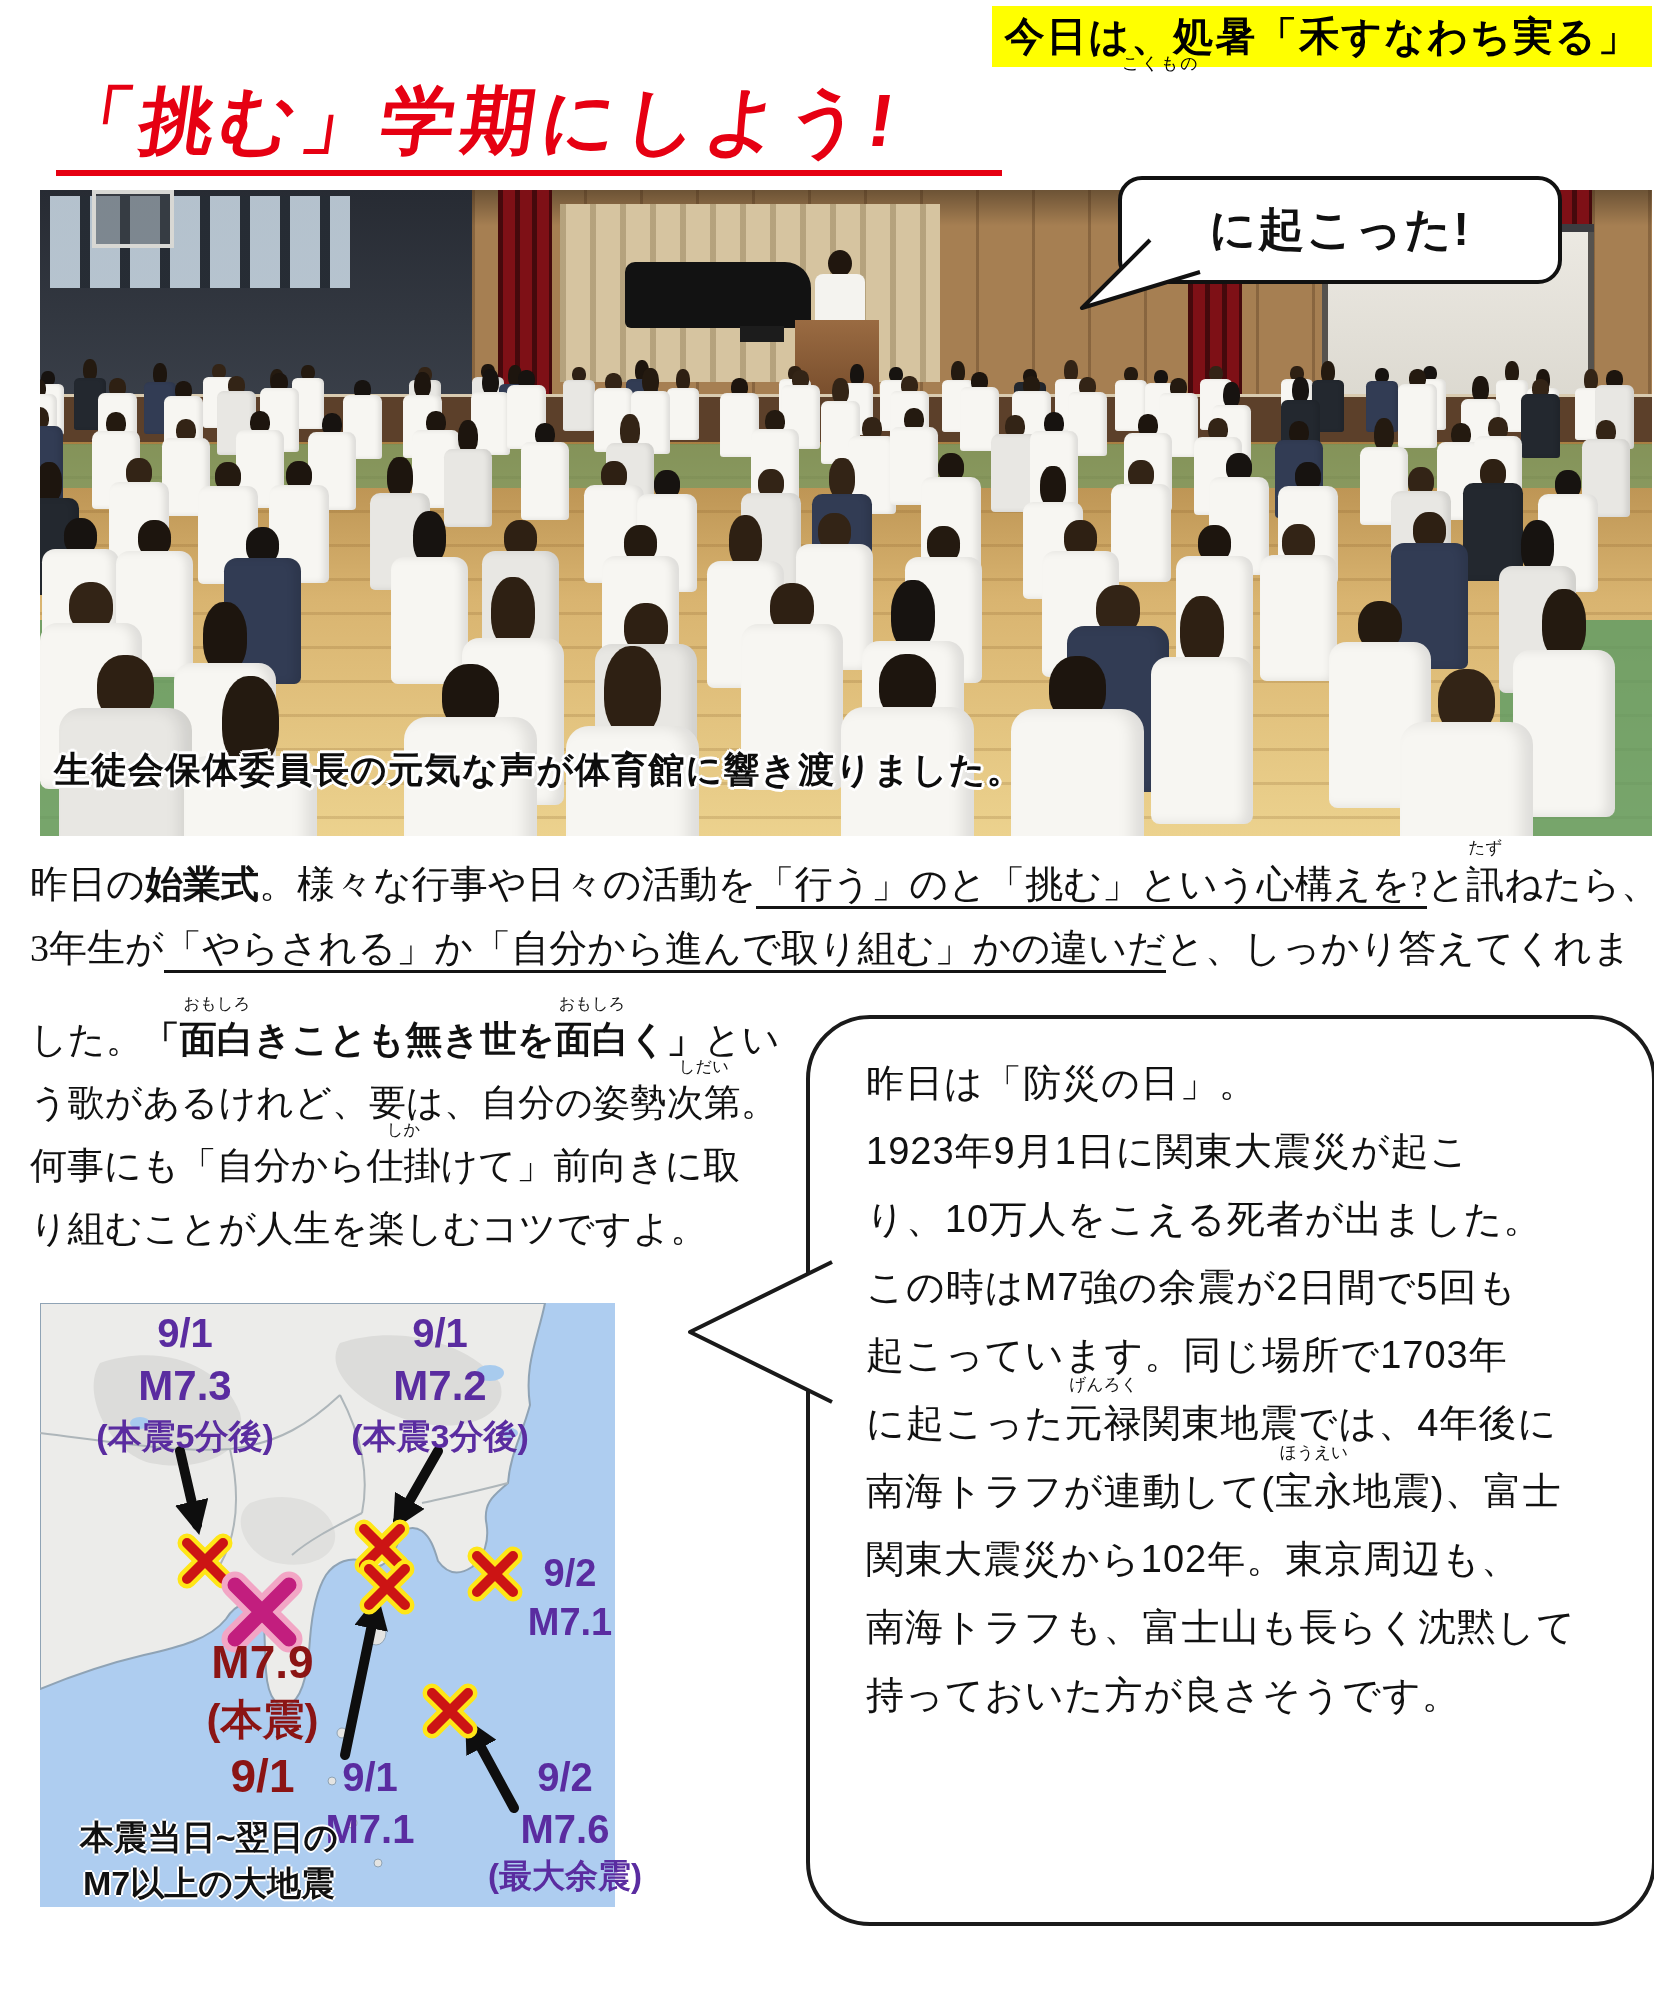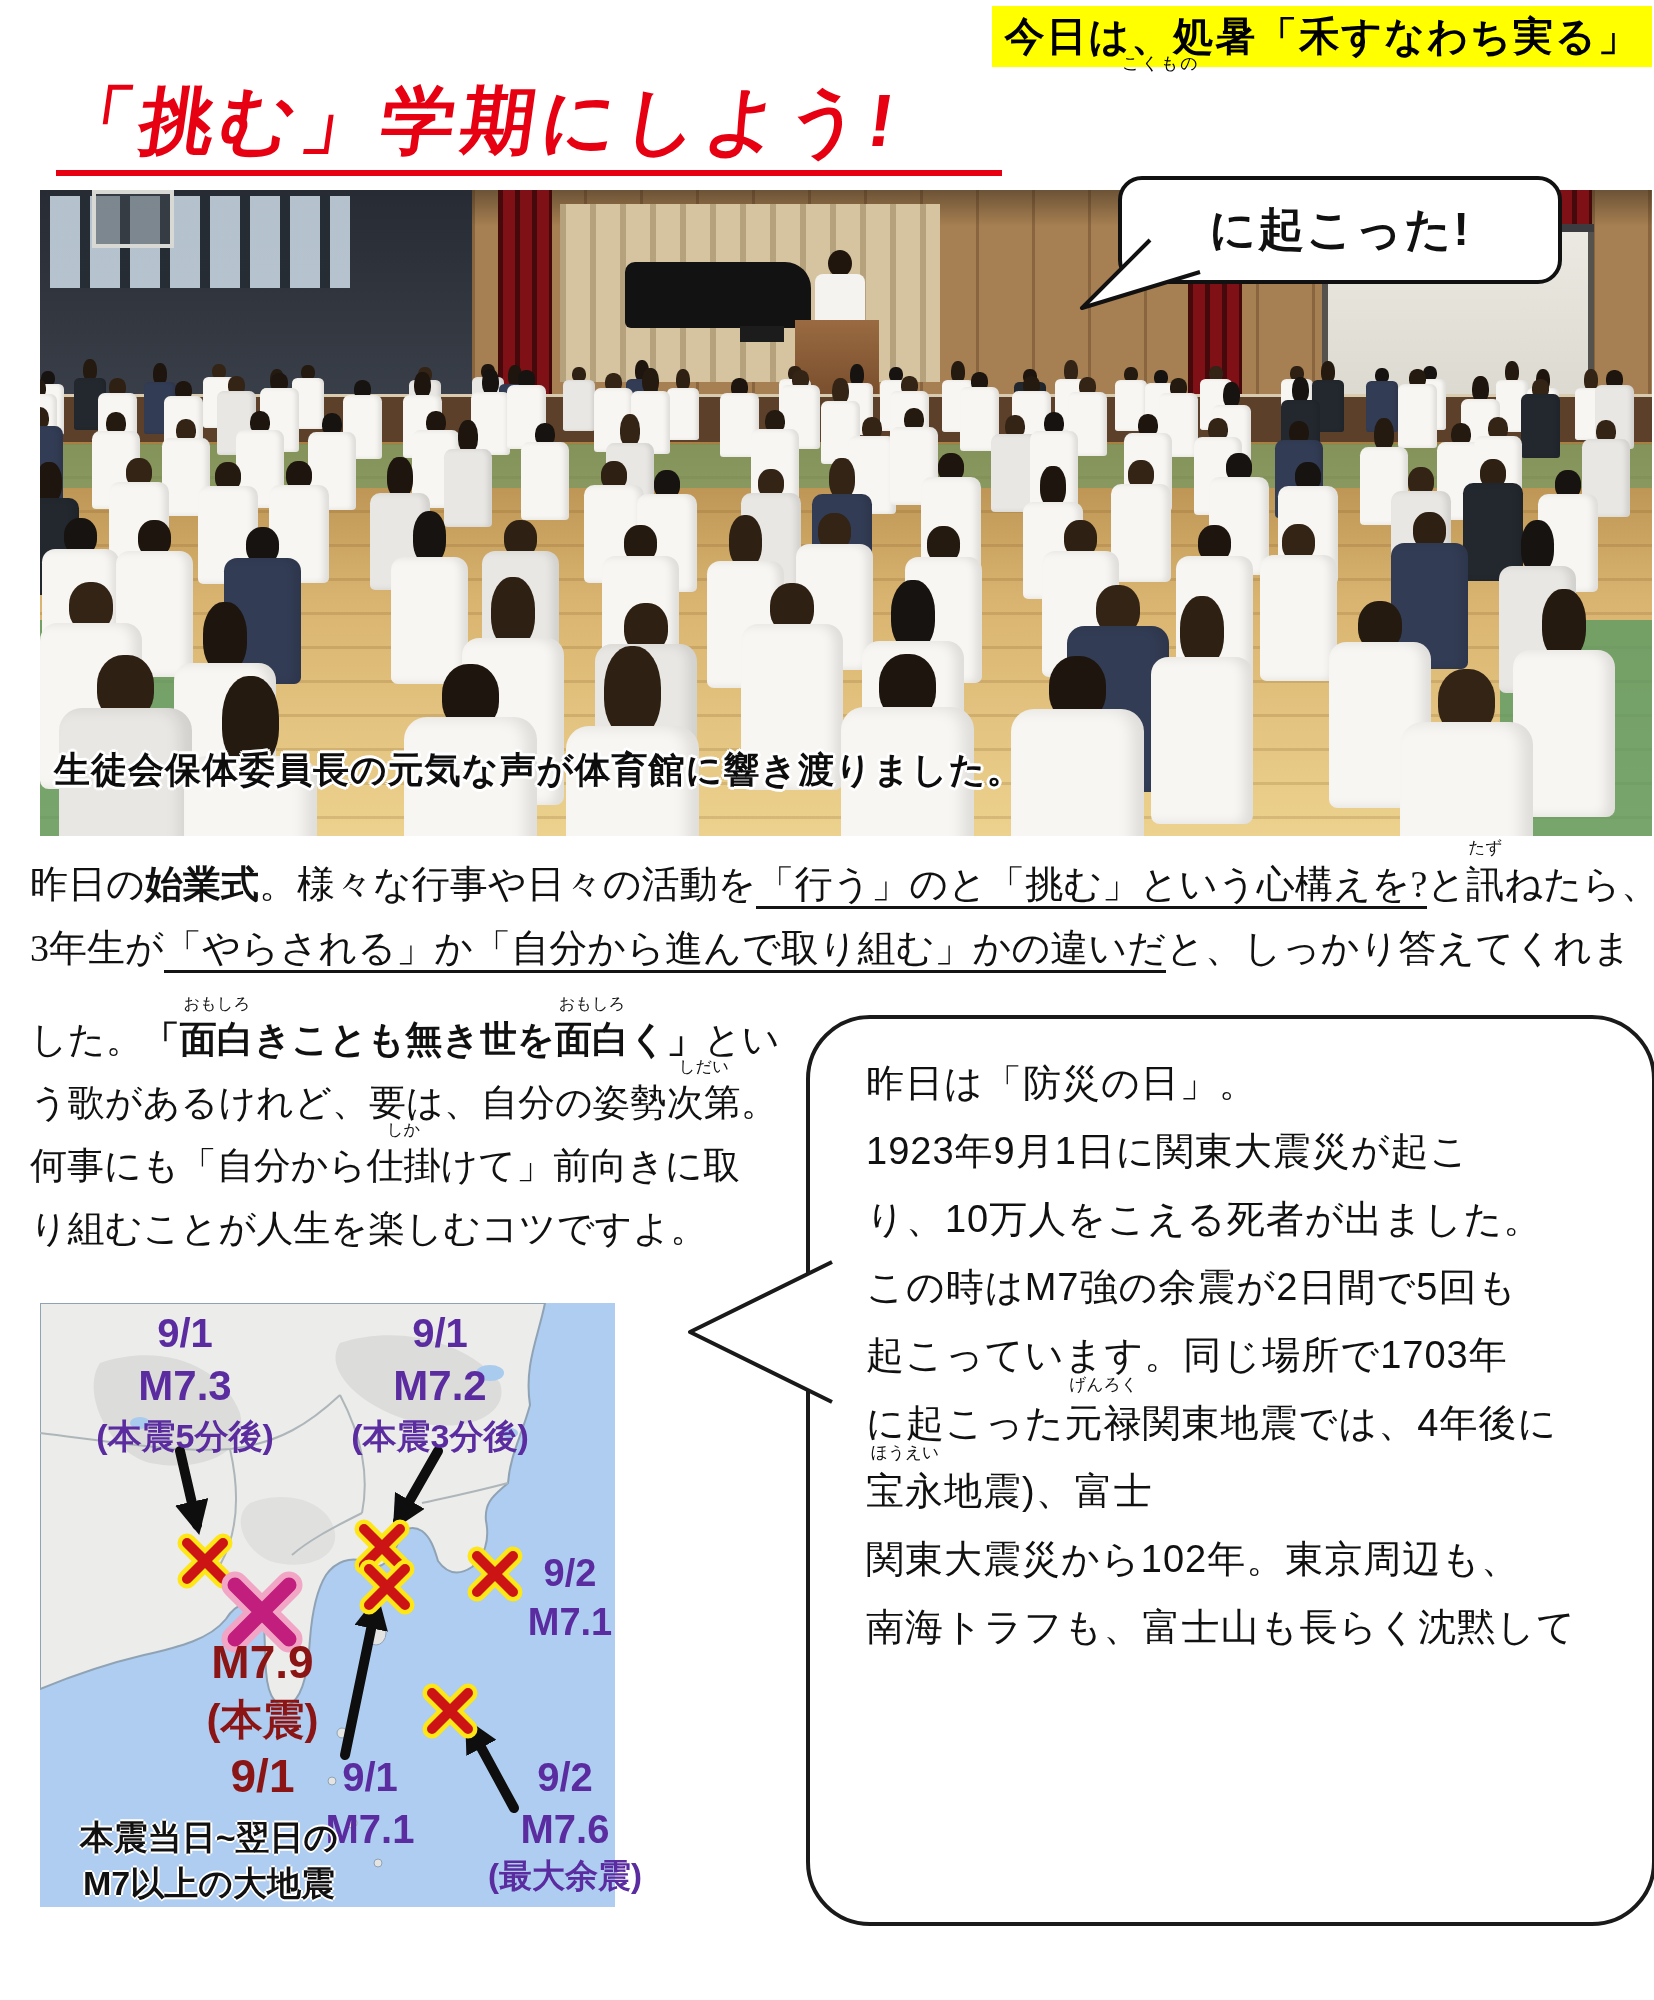--- a/index.html
+++ b/index.html
@@ -734,20 +734,21 @@
 </div>
 
 <div class="abs" id="bubble">
   <div id="bubble-text">
     <div class="line"><span class="seg">昨日は「防災の日」。</span></div>
     <div class="line"><span class="seg">1923年9月1日に関東大震災が起こ</span></div>
     <div class="line"><span class="seg">り、10万人をこえる死者が出ました。</span></div>
     <div class="line"><span class="seg">この時はM7強の余震が2日間で5回も</span></div>
     <div class="line"><span class="seg">起こっています。同じ場所で1703年</span></div>
     <div class="line"><span class="seg">に起こった</span><span class="seg rw"><span class="rt">げんろく</span>元禄</span><span class="seg">関東地震では、4年後に</span></div>
-    <div class="line"><span class="seg rw"><span class="rt">ほうえい</span>宝永</span><span class="seg">地震)、富士</span></div>
+    <div class="line"><span class="seg">南海トラフが連動して(</span><span class="seg rw"><span class="rt">ほうえい</span>宝永</span><span class="seg">地震)、富士</span></div>
     <div class="line"><span class="seg">関東大震災から102年。東京周辺も、</span></div>
     <div class="line"><span class="seg">南海トラフも、富士山も長らく沈黙して</span></div>
+    <div class="line"><span class="seg">持っておいた方が良さそうです。</span></div>
   </div>
 </div>
 <svg class="abs" id="bubble-tail" width="220" height="200">
   <path d="M192,22 L50,92 L192,162" fill="#ffffff" stroke="#1a1a1a" stroke-width="4" stroke-linejoin="round"></path>
 </svg>
 
 </body></html>

